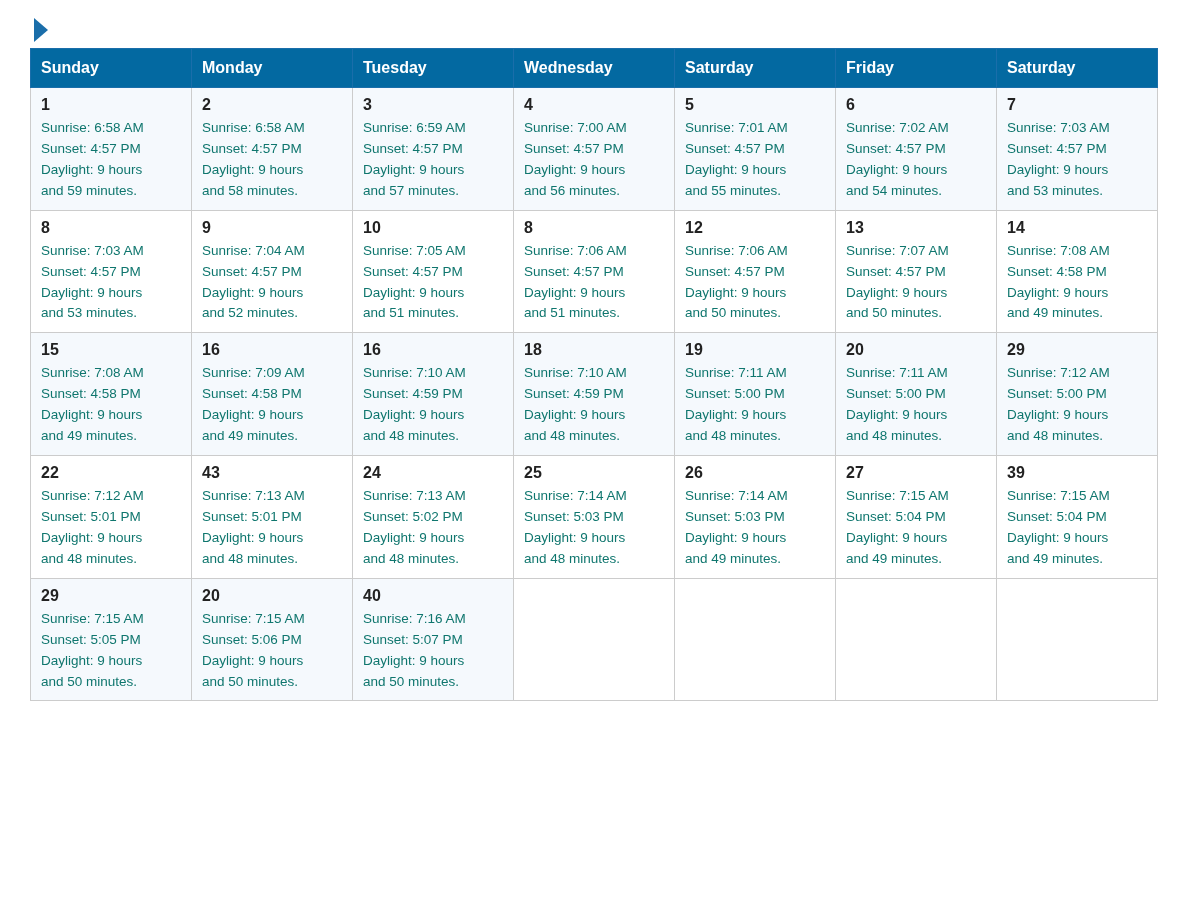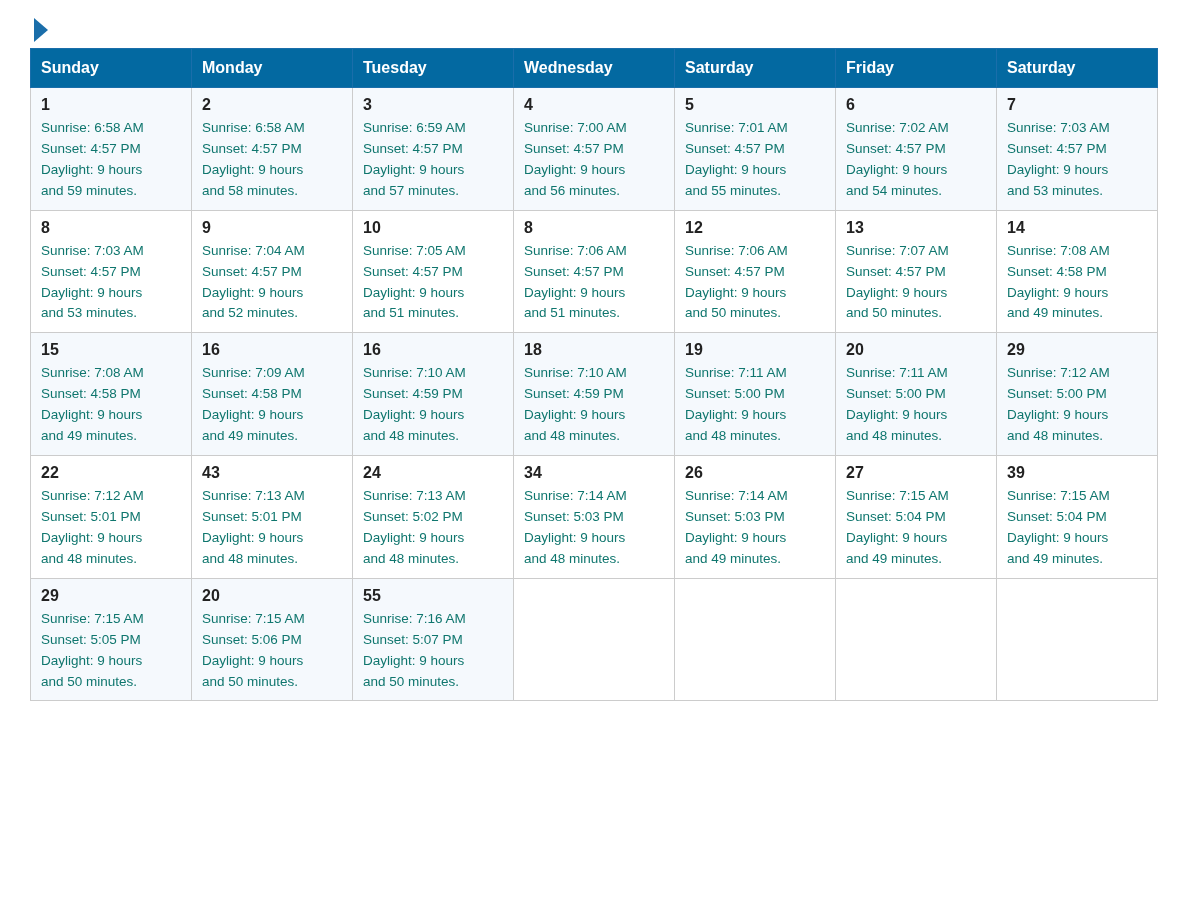--- a/index.html
+++ b/index.html
@@ -240,21 +240,21 @@
         </td>
         <td>
           <span class="day-num">43</span>
           <div class="day-info">Sunrise: 7:13 AM<br>Sunset: 5:01 PM<br>Daylight: 9 hours<br>and 48 minutes.</div>
         </td>
         <td>
           <span class="day-num">24</span>
           <div class="day-info">Sunrise: 7:13 AM<br>Sunset: 5:02 PM<br>Daylight: 9 hours<br>and 48 minutes.</div>
         </td>
         <td>
-          <span class="day-num">34</span>
+          <span class="day-num">25</span>
           <div class="day-info">Sunrise: 7:14 AM<br>Sunset: 5:03 PM<br>Daylight: 9 hours<br>and 48 minutes.</div>
         </td>
         <td>
           <span class="day-num">26</span>
           <div class="day-info">Sunrise: 7:14 AM<br>Sunset: 5:03 PM<br>Daylight: 9 hours<br>and 49 minutes.</div>
         </td>
         <td>
           <span class="day-num">27</span>
           <div class="day-info">Sunrise: 7:15 AM<br>Sunset: 5:04 PM<br>Daylight: 9 hours<br>and 49 minutes.</div>
         </td>
@@ -266,21 +266,21 @@
       <tr>
         <td>
           <span class="day-num">29</span>
           <div class="day-info">Sunrise: 7:15 AM<br>Sunset: 5:05 PM<br>Daylight: 9 hours<br>and 50 minutes.</div>
         </td>
         <td>
           <span class="day-num">20</span>
           <div class="day-info">Sunrise: 7:15 AM<br>Sunset: 5:06 PM<br>Daylight: 9 hours<br>and 50 minutes.</div>
         </td>
         <td>
-          <span class="day-num">55</span>
+          <span class="day-num">40</span>
           <div class="day-info">Sunrise: 7:16 AM<br>Sunset: 5:07 PM<br>Daylight: 9 hours<br>and 50 minutes.</div>
         </td>
         <td class="empty"></td>
         <td class="empty"></td>
         <td class="empty"></td>
         <td class="empty"></td>
       </tr>
     </tbody>
 </table>
 

